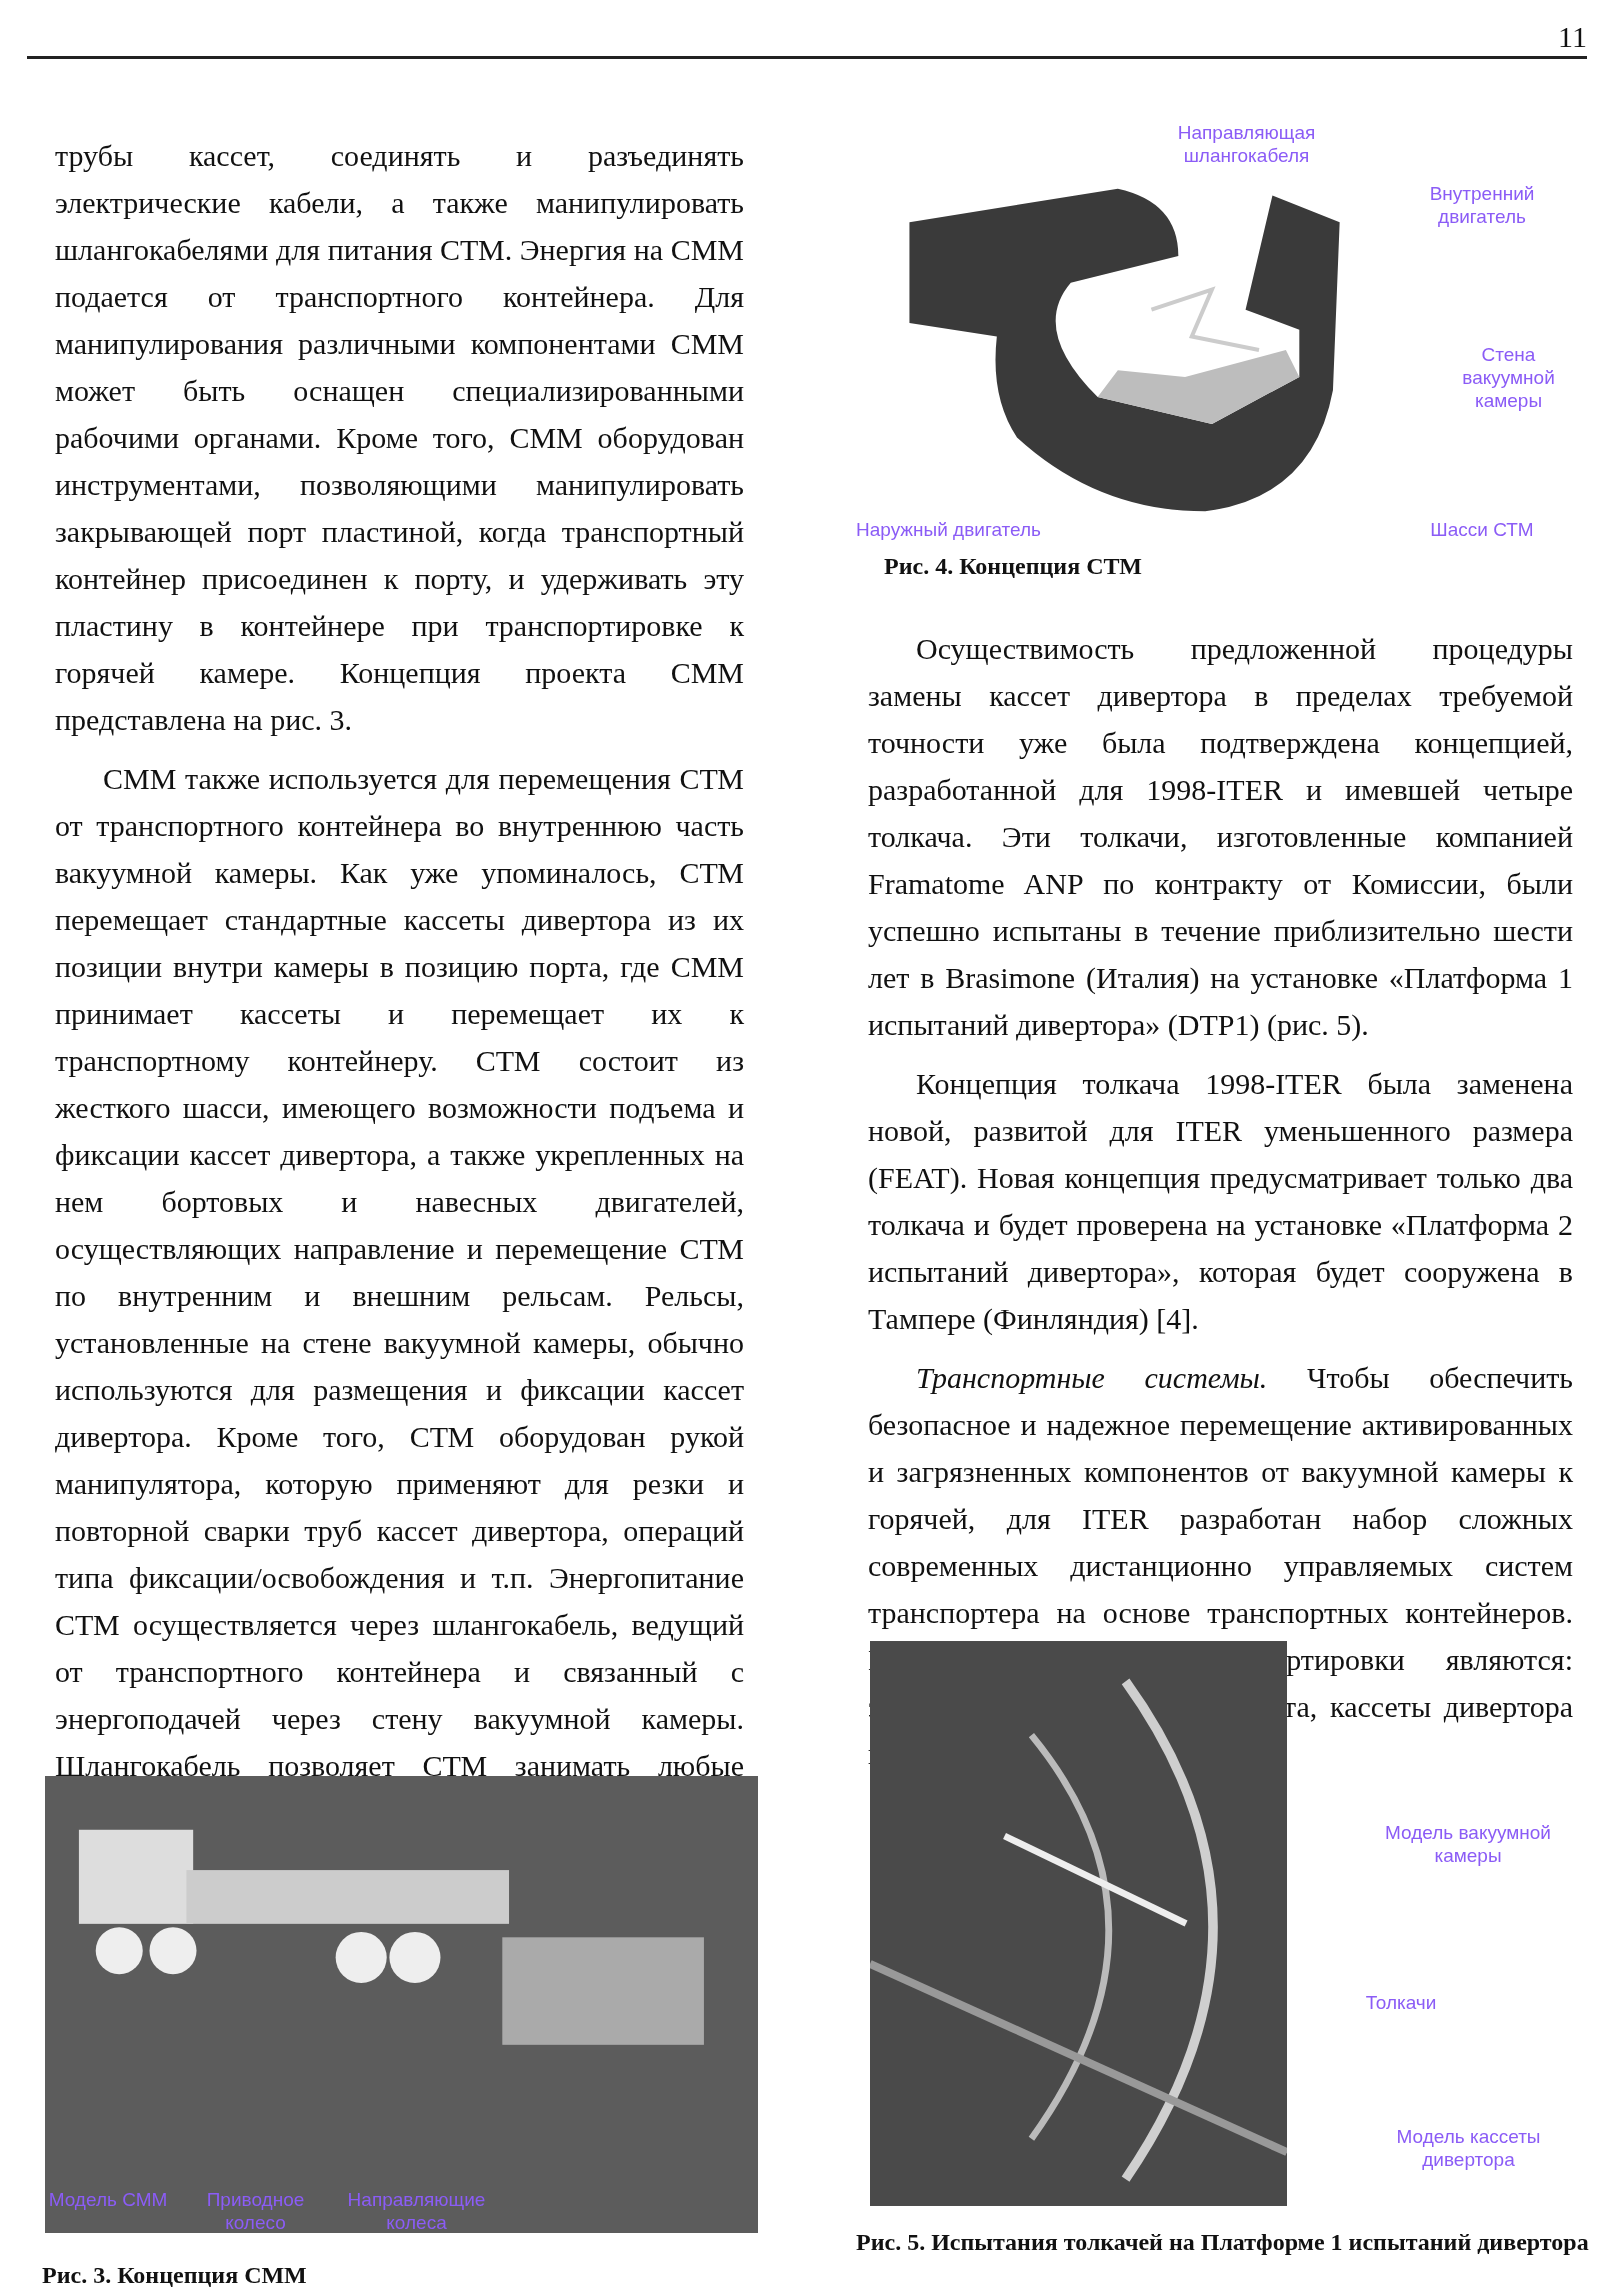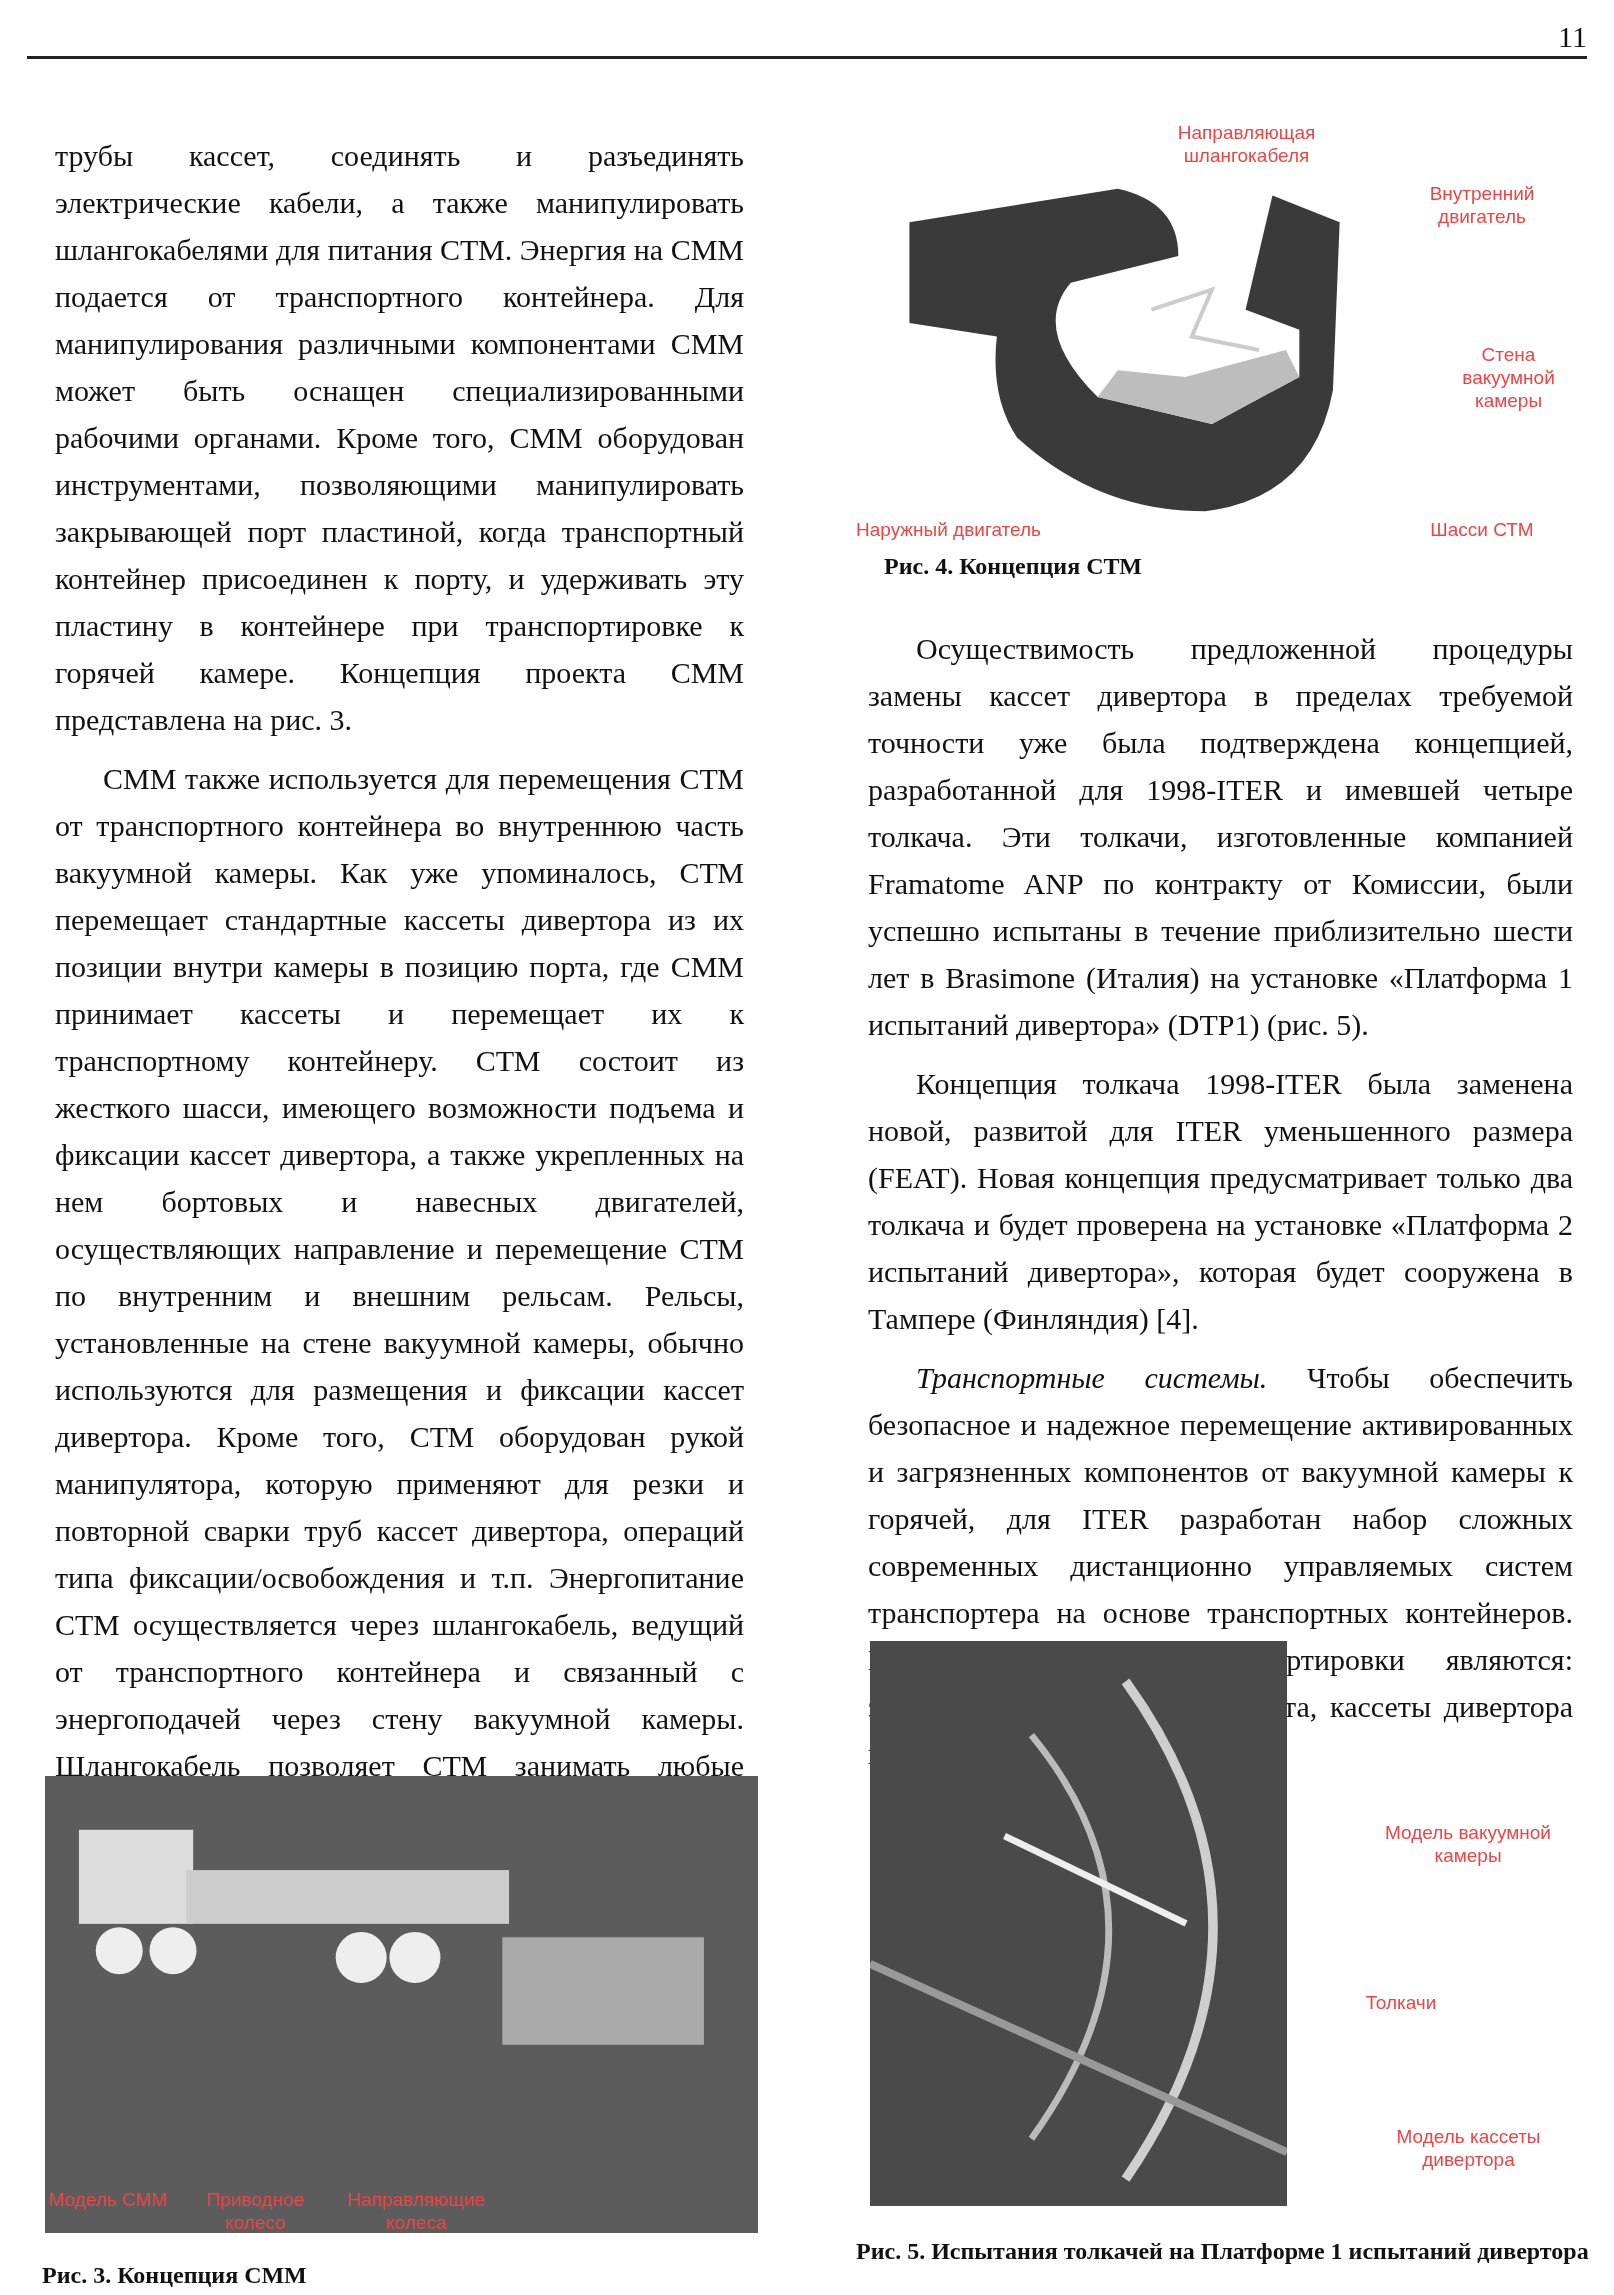--- a/index.html
+++ b/index.html
@@ -9,21 +9,21 @@
   .header .title { position: absolute; left: 0; top: 0; font-size: 30px; letter-spacing: -0.3px; }
   .header .pageno { position: absolute; right: 0; top: 0; font-size: 30px; }
   .rule { position: absolute; left: 27px; top: 56px; width: 1560px; height: 3.4px; background: #222; }
   .col { position: absolute; font-size: 30px; line-height: 47px; text-align: justify; }
   .col p { margin: 12px; }
   .col p.indent { text-indent: 48px; }
   .col-left { left: 43px; top: 120px; width: 713px; }
   .col-right { left: 856px; top: 613px; width: 729px; }
   .fig { position: absolute; }
   .fig .img { position: absolute; background: #6a6a6a; }
-  .label { position: absolute; font-family: "Liberation Sans", "DejaVu Sans", sans-serif; font-size: 19px; line-height: 23px; text-align: center; color: #ef4444; }
+  .label { position: absolute; font-family: "Liberation Sans", "DejaVu Sans", sans-serif; font-size: 19px; line-height: 23px; text-align: center; color: #8b5cf6; }
   .caption { position: absolute; font-weight: bold; font-size: 24px; line-height: 31px; }
 </style>
 </head>
 <body>
 
 <div class="header">
   <span class="pageno">11</span>
 </div>
 <div class="rule"></div>
 
@@ -73,15 +73,15 @@
   <svg style="position:absolute;left:13.5px;top:0;" width="417" height="565" viewBox="0 0 620 840">
     <rect width="620" height="840" fill="#4a4a4a"></rect>
     <path d="M380 60 Q640 420 380 800" stroke="#cfcfcf" stroke-width="14" fill="none"></path>
     <path d="M240 140 Q470 420 240 740" stroke="#bbb" stroke-width="10" fill="none"></path>
     <line x1="0" y1="480" x2="620" y2="760" stroke="#999" stroke-width="12"></line>
     <line x1="200" y1="290" x2="470" y2="420" stroke="#eee" stroke-width="10"></line>
   </svg>
   <span class="label" style="left:511px;top:180px;width:202px;">Модель вакуумной камеры</span>
   <span class="label" style="left:498px;top:350px;width:94px;">Толкачи</span>
   <span class="label" style="left:525px;top:484px;width:175px;">Модель кассеты дивертора</span>
-  <span class="caption" style="left:0;top:586px;width:733px;text-align:justify;margin-top:9px;">Рис. 5. Испытания толкачей на Платформе 1 испытаний дивертора</span>
+  <span class="caption" style="left:0;top:586px;width:733px;text-align:justify;">Рис. 5. Испытания толкачей на Платформе 1 испытаний дивертора</span>
 </div>
 
 
 </body></html>

